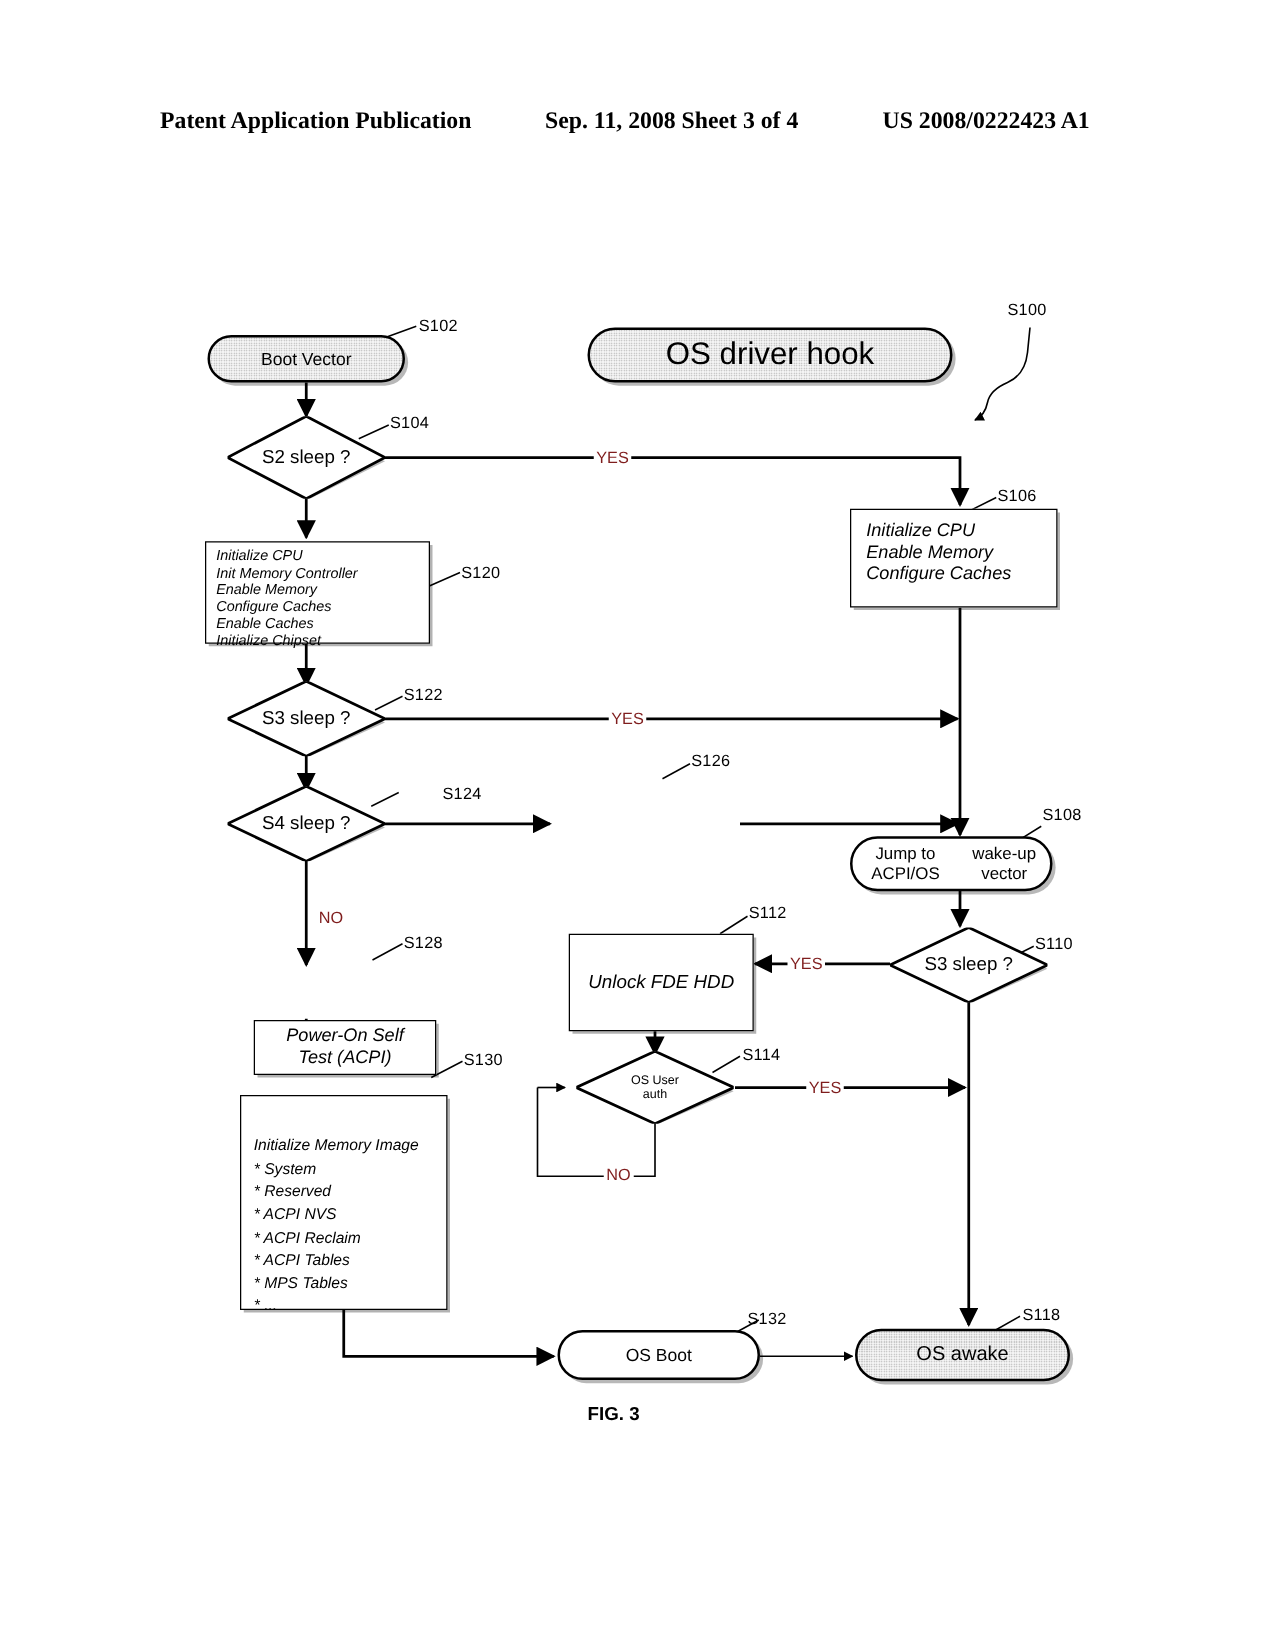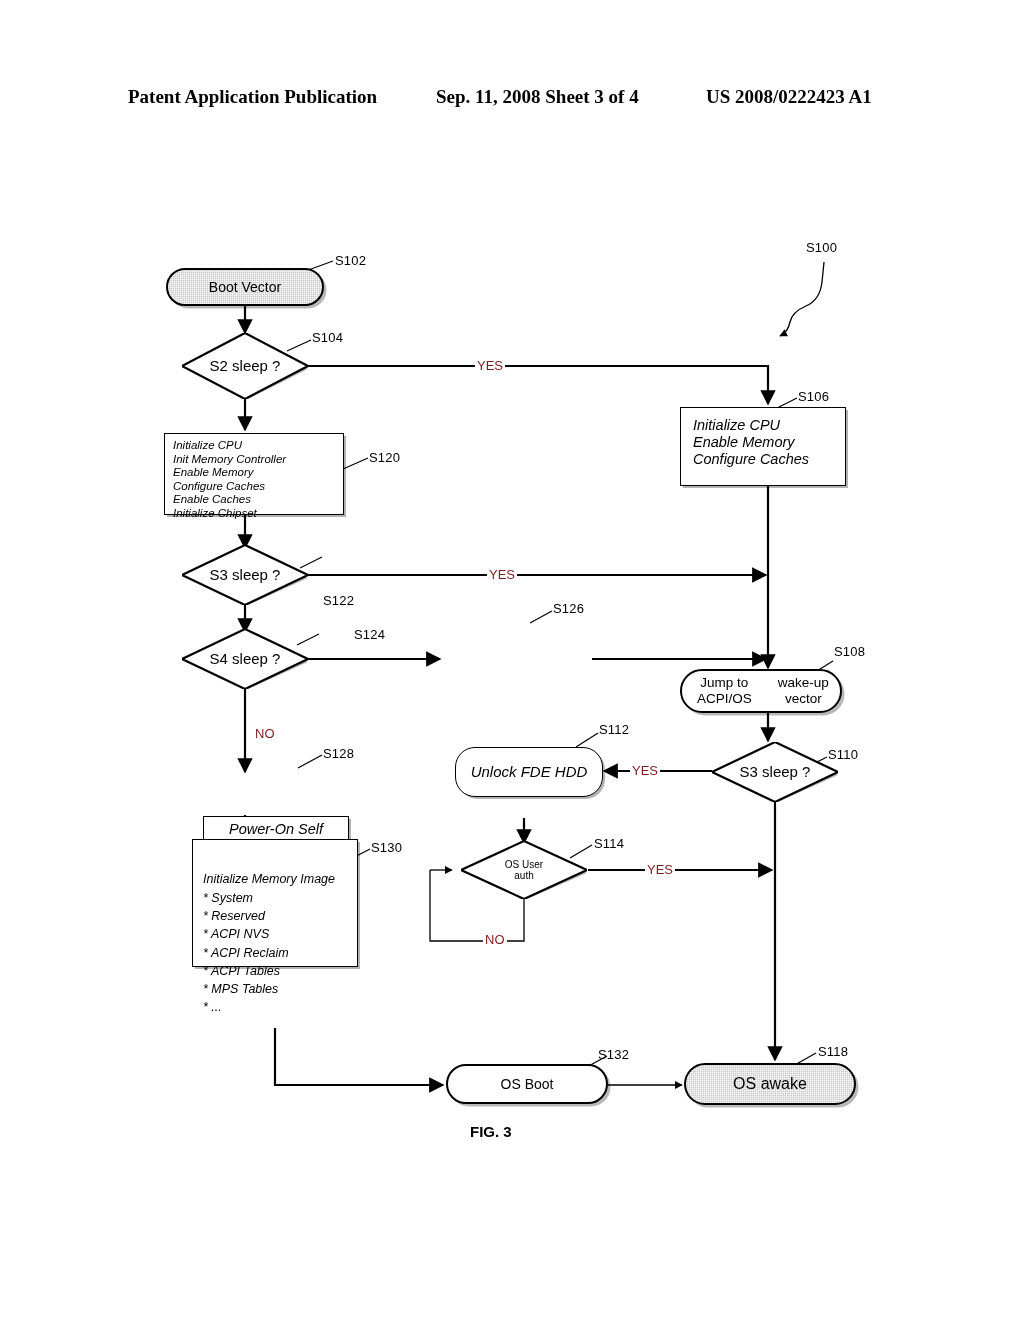--- a/index.html
+++ b/index.html
@@ -216,20 +216,23 @@
       <line x1="343" y1="469" x2="368" y2="458"></line>
       <line x1="300" y1="568" x2="322" y2="557"></line>
       <line x1="297" y1="645" x2="319" y2="634"></line>
       <line x1="530" y1="623" x2="552" y2="611"></line>
       <line x1="298" y1="768" x2="322" y2="755"></line>
       <line x1="345" y1="862" x2="370" y2="849"></line>
       <line x1="585" y1="1068" x2="607" y2="1056"></line>
     </g>
   </svg>
 
+  <div class="node term shaded" style="left:470px; top:262px; width:292px; height:44px; font-size:25px;">
+    <span>OS driver hook</span>
+  </div>
   <div class="ref" style="left:806px; top:240px;">S100</div>
 
   <div class="node term shaded" style="left:166px; top:268px; width:158px; height:38px; font-size:14px;">
     <span>Boot Vector</span>
   </div>
   <div class="ref" style="left:335px; top:253px;">S102</div>
 
   <div class="diamond" style="left:182px; top:333px; width:126px; height:66px;">
     <svg class="dia-shape" viewBox="0 0 126 66" preserveAspectRatio="none">
       <polygon points="66,6 126,36 66,66 6,36" fill="rgba(0,0,0,0.28)"></polygon>
@@ -261,21 +264,21 @@
 
   <div class="diamond" style="left:182px; top:545px; width:126px; height:60px;">
     <svg class="dia-shape" viewBox="0 0 126 60" preserveAspectRatio="none">
       <polygon points="66,5 126,33 66,60 6,33" fill="rgba(0,0,0,0.28)"></polygon>
       <polygon points="63,0 126,30 63,60 0,30" fill="#fff" stroke="#000" stroke-width="2.2"></polygon>
     </svg>
     <div class="dia-label" style="font-size:15px;">
       <span>S3 sleep ?</span>
     </div>
   </div>
-  <div class="ref" style="left:323px; top:548px;margin-top:45px;">S122</div>
+  <div class="ref" style="left:323px; top:548px;">S122</div>
   <div class="edge-label" style="left:487px; top:567px;">YES</div>
 
   <div class="diamond" style="left:182px; top:629px; width:126px; height:60px;">
     <svg class="dia-shape" viewBox="0 0 126 60" preserveAspectRatio="none">
       <polygon points="66,5 126,33 66,60 6,33" fill="rgba(0,0,0,0.28)"></polygon>
       <polygon points="63,0 126,30 63,60 0,30" fill="#fff" stroke="#000" stroke-width="2.2"></polygon>
     </svg>
     <div class="dia-label" style="font-size:15px;">
       <span>S4 sleep ?</span>
     </div>
@@ -290,21 +293,21 @@
     <div>wake-up vector</div>
   </div>
   <div class="ref" style="left:834px; top:644px;">S108</div>
 
   <div class="node rect" style="left:203px; top:816px; width:146px; height:44px; font-size:14.5px; flex-direction:column;">
     <div>Power-On Self</div>
     <div>Test (ACPI)</div>
   </div>
   <div class="ref" style="left:323px; top:746px;">S128</div>
 
-  <div class="node rect" style="left:455px; top:747px; width:148px; height:50px; font-size:15px;border-radius:20px;">
+  <div class="node rect" style="left:455px; top:747px; width:148px; height:78px; font-size:15px;">
     <span>Unlock FDE HDD</span>
   </div>
   <div class="ref" style="left:599px; top:722px;">S112</div>
 
   <div class="diamond" style="left:712px; top:742px; width:126px; height:60px;">
     <svg class="dia-shape" viewBox="0 0 126 60" preserveAspectRatio="none">
       <polygon points="66,5 126,33 66,60 6,33" fill="rgba(0,0,0,0.28)"></polygon>
       <polygon points="63,0 126,30 63,60 0,30" fill="#fff" stroke="#000" stroke-width="2.2"></polygon>
     </svg>
     <div class="dia-label" style="font-size:15px;">
@@ -321,21 +324,21 @@
     </svg>
     <div class="dia-label" style="font-size:10px; flex-direction:column;">
       <div>OS User</div>
       <div>auth</div>
     </div>
   </div>
   <div class="ref" style="left:594px; top:836px;">S114</div>
   <div class="edge-label" style="left:645px; top:862px;">YES</div>
   <div class="edge-label" style="left:483px; top:932px;">NO</div>
 
-  <div class="node rect rect-list" style="left:192px; top:839px; width:166px; height:128px; font-size:12.5px; padding:32px 10px 8px 10px;">
+  <div class="node rect rect-list" style="left:192px; top:876px; width:166px; height:172px; font-size:12.5px; padding:32px 10px 8px 10px;">
     <div style="margin-bottom:2px;">Initialize Memory Image</div>
     <ul class="bullets">
       <li>System</li>
       <li>Reserved</li>
       <li>ACPI NVS</li>
       <li>ACPI Reclaim</li>
       <li>ACPI Tables</li>
       <li>MPS Tables</li>
       <li>...</li>
     </ul>

